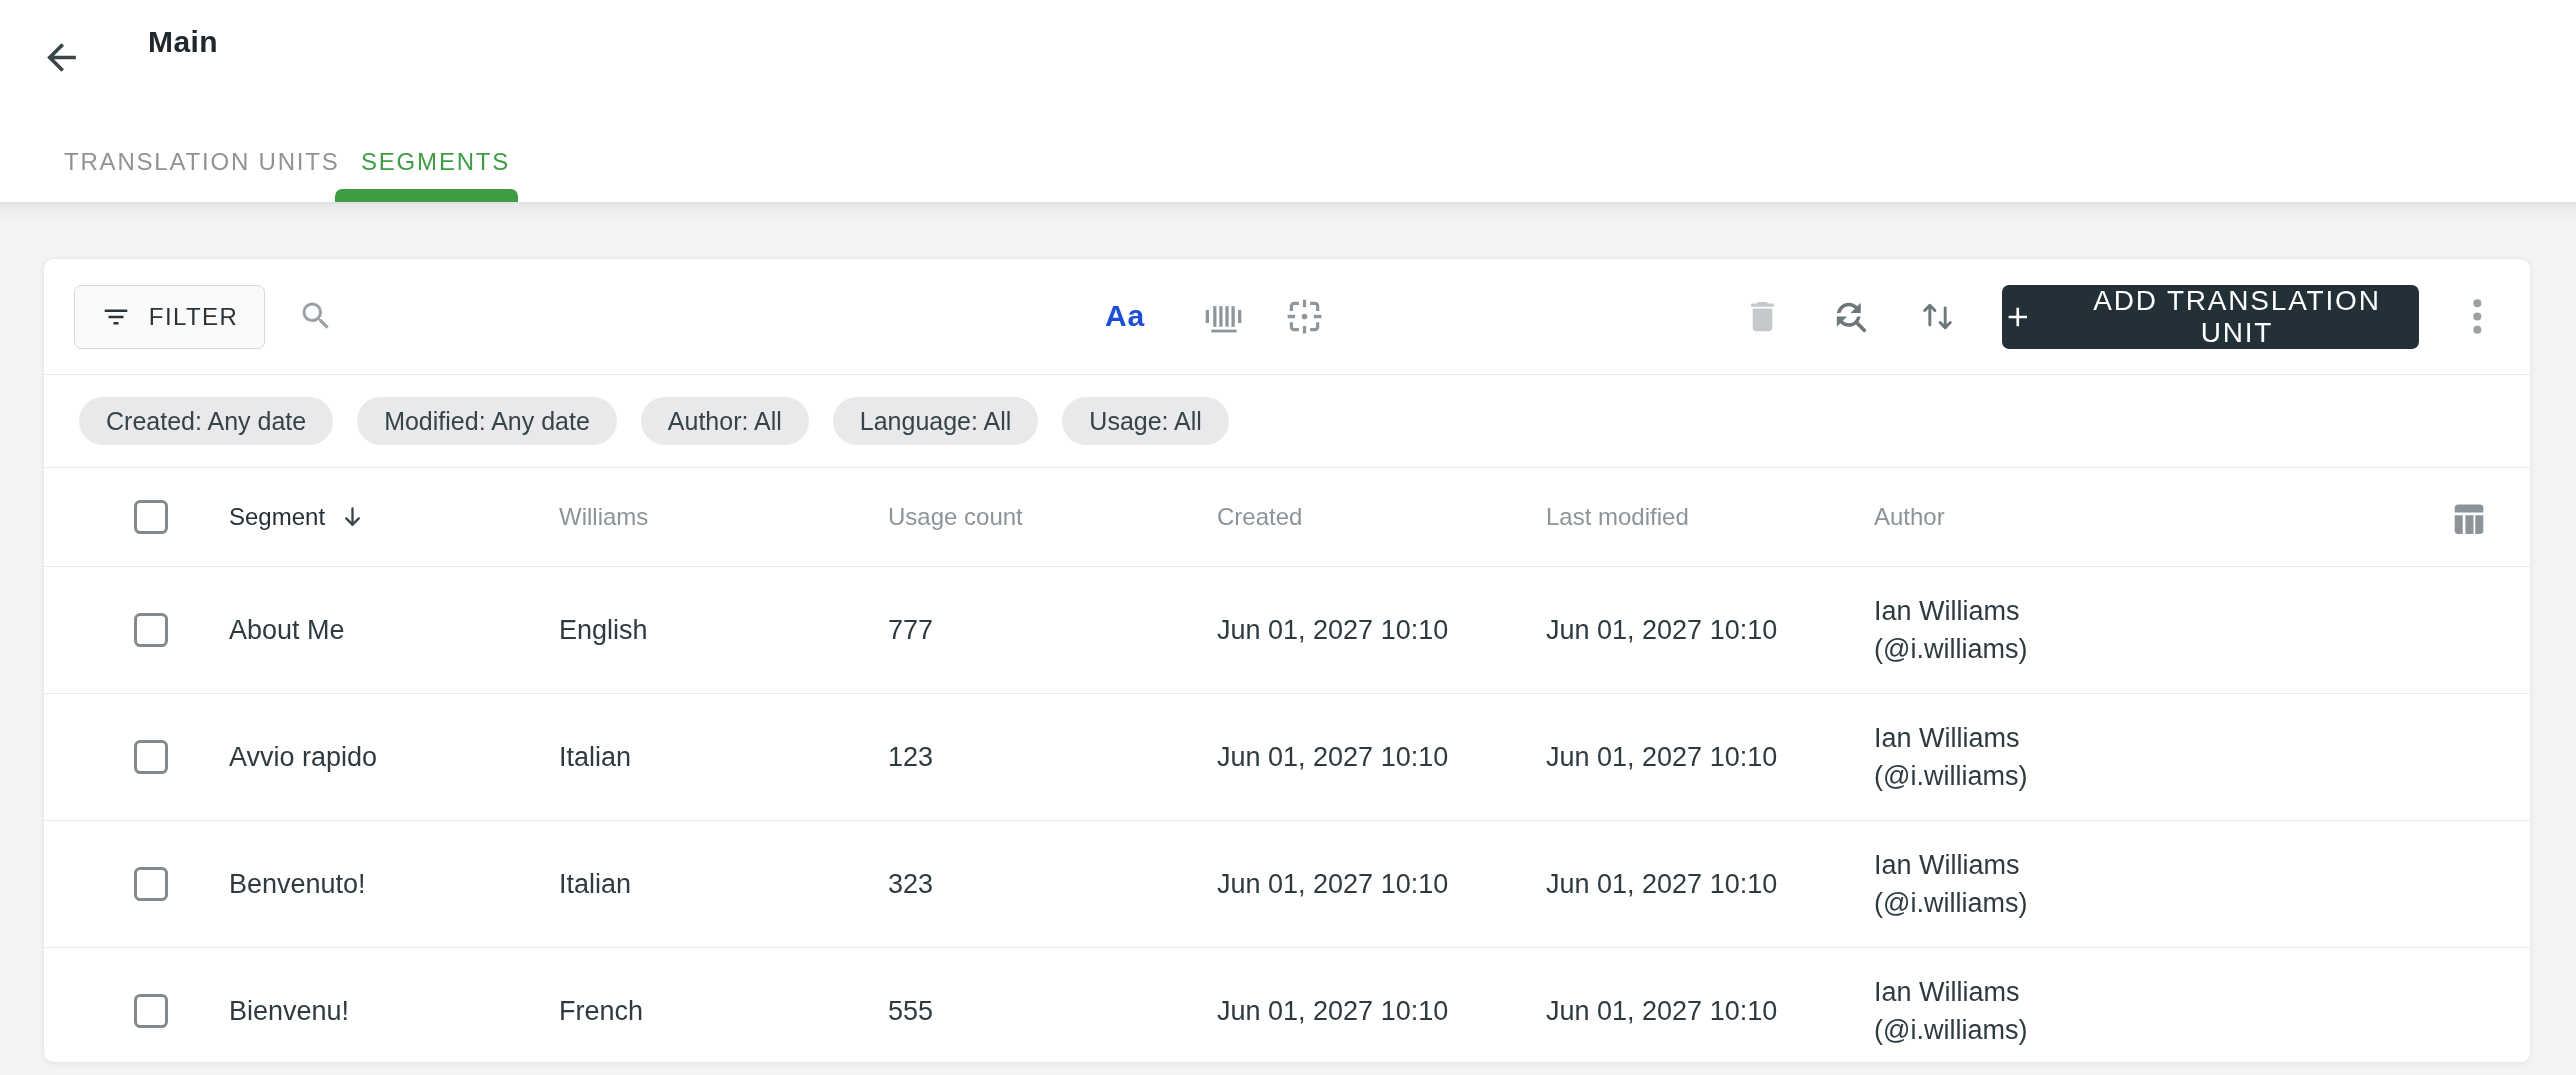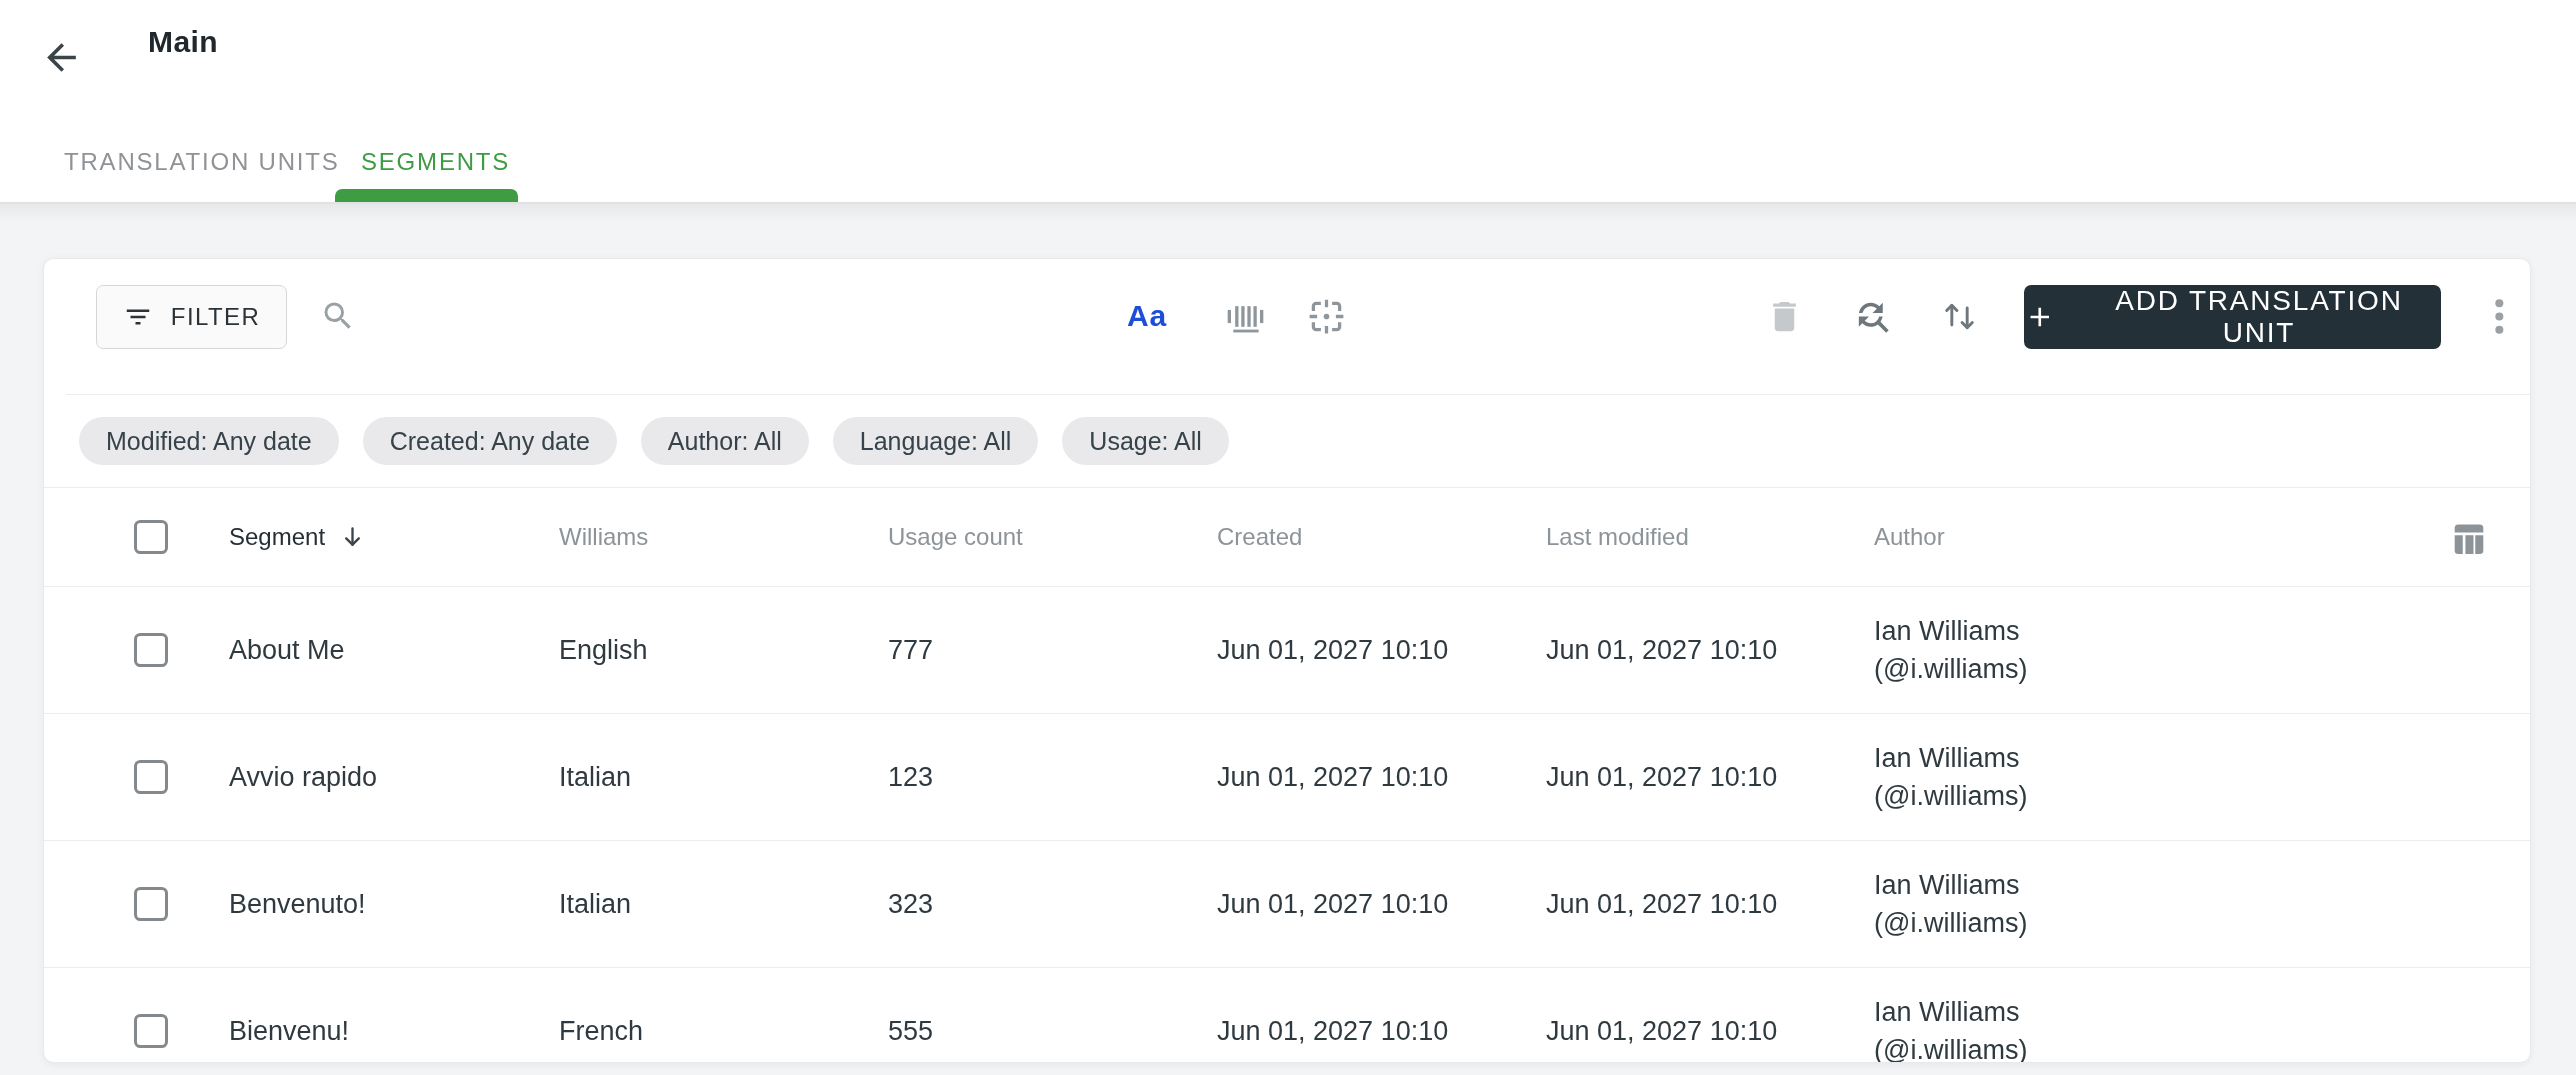--- a/index.html
+++ b/index.html
@@ -40,21 +40,21 @@
   }
 
   
   .card {
     position:absolute; left:43px; top:54px; width:2488px; height:805px;
     background:#fff; border:0.9px solid #e9e9eb; border-radius:10.7px;
     box-shadow:0 1.8px 7.2px rgba(0,0,0,.05); overflow:hidden;
   }
 
   
-  .toolbar { position:relative; height:136px; border-bottom:1.8px solid #ececee;margin-left:22px; }
+  .toolbar { position:relative; height:116px; border-bottom:1.8px solid #ececee; }
   .tool-abs { position:absolute; top:0; height:114px; display:flex; align-items:center; }
 
   .filter-btn {
     position:absolute; left:30px; top:26px; width:191px; height:64px;
     background:#fafafa; border:1.8px solid #d6d6d8; border-radius:7.2px;
     display:flex; align-items:center; justify-content:center; gap:18px; cursor:pointer;
   }
   .filter-btn svg { width:30px; height:30px; fill:#2b3338; }
   .filter-btn span { font-size:24px; font-weight:500; letter-spacing:1.4px; color:#2b3338; }
 
@@ -222,22 +222,22 @@
         <div class="opt-icon kebab">
           <svg viewBox="0 0 12 48">
             <circle cx="6" cy="9" r="4.5"></circle>
               <circle cx="6" cy="24" r="4.5"></circle>
               <circle cx="6" cy="39" r="4.5"></circle>
           </svg>
         </div>
       </div>
 
       <div class="chips-row">
+        <div class="chip">Created: Any date</div>
         <div class="chip">Modified: Any date</div>
-        <div class="chip">Created: Any date</div>
         <div class="chip">Author: All</div>
         <div class="chip">Language: All</div>
         <div class="chip">Usage: All</div>
       </div>
 
       <div class="grid thead">
         <div class="cell-check">
             <span class="checkbox"></span>
           </div>
         <div class="th th-sorted">

